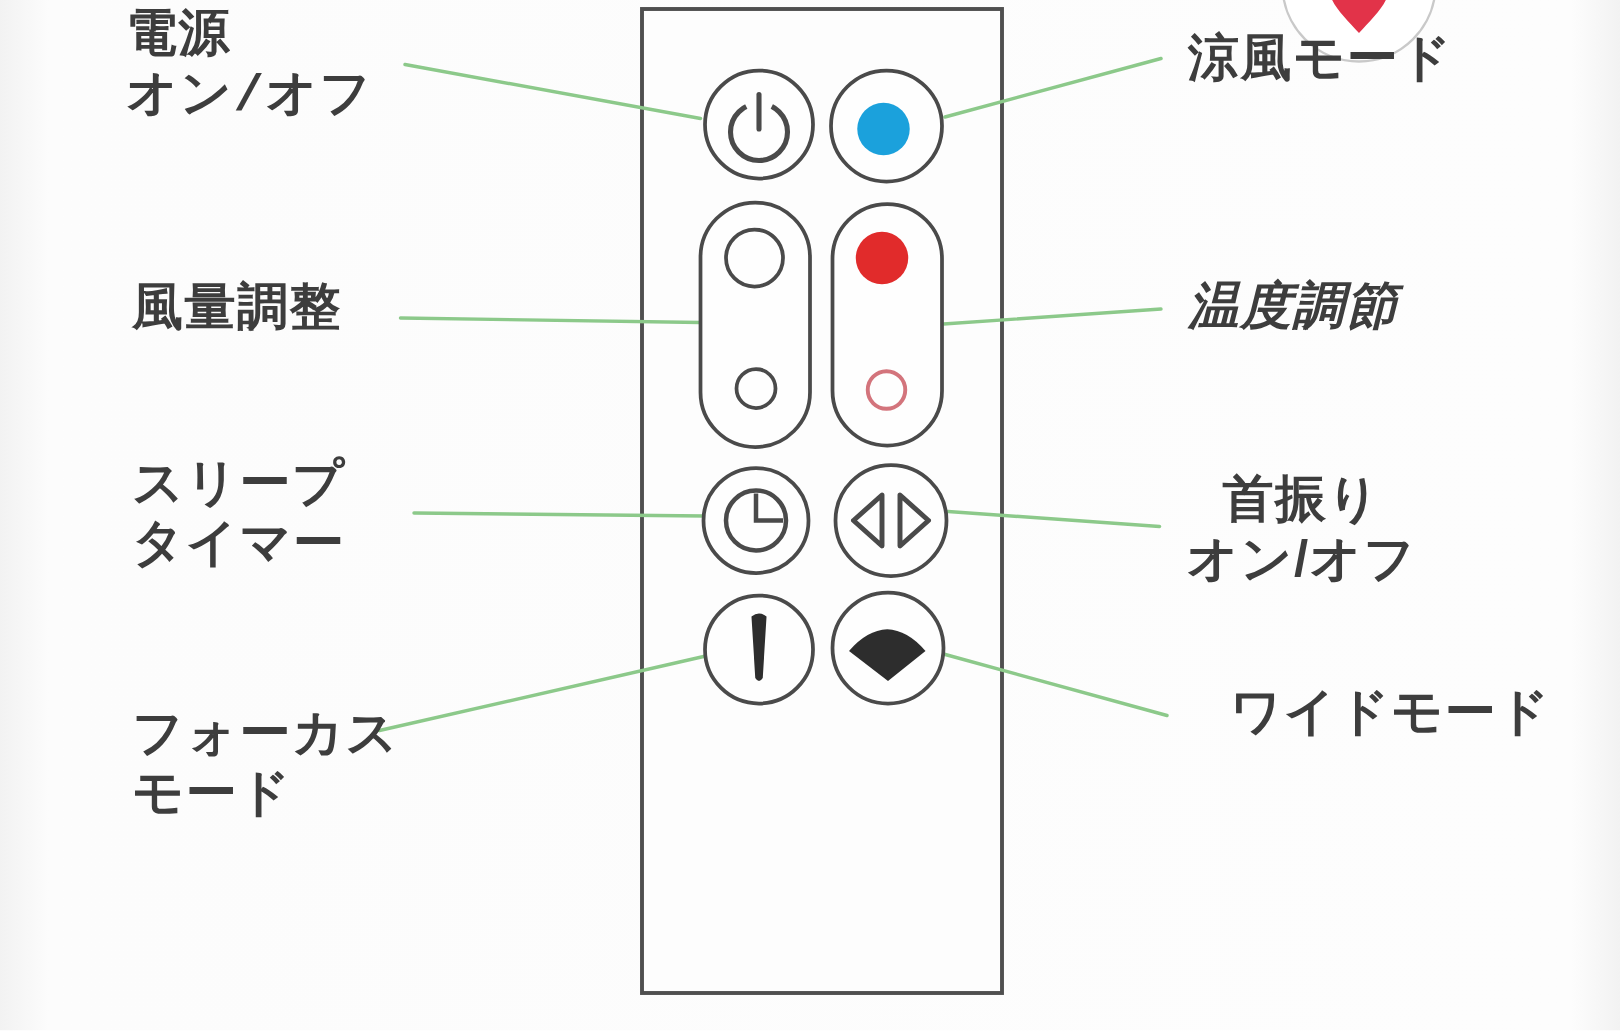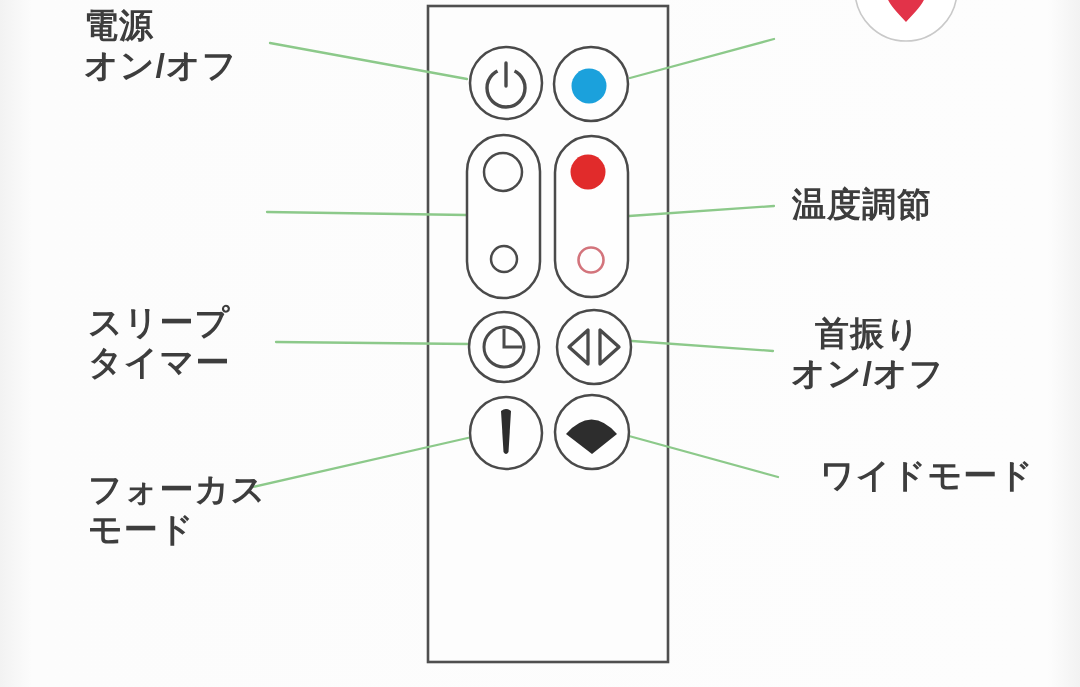--- a/index.html
+++ b/index.html
@@ -22,26 +22,26 @@
   }
   .callout-label {
     position: absolute;
     color: #3d3d3d;
     font-size: 34px;
     font-weight: bold;
     line-height: 40px;
     letter-spacing: 1px;
     white-space: pre-line;
   }
-  .lbl-power        { left: 84px;  top: 5px;   }
+  .lbl-power        { left: 84px;  top: 5px; font-family: Liberation Mono, monospace;   }
   .lbl-airflow      { left: 88px;  top: 185px; }
   .lbl-sleep        { left: 88px;  top: 305px; font-family: Liberation Mono, monospace; }
   .lbl-focus        { left: 88px;  top: 443px; margin-top: 26px; }
   .lbl-cool         { left: 792px; top: 19px;  }
-  .lbl-temp         { left: 792px; top: 184px; }
+  .lbl-temp         { left: 792px; top: 184px; font-style: italic; }
   .lbl-oscillation  { left: 791px; top: 313px; text-align: center; }
   .lbl-wide         { left: 808px; top: 455px; margin-left: 12px; }
 </style>
 </head>
 <body>
 
 <div id="stage">
 
   <svg id="diagram-svg" width="1080" height="687" viewBox="0 0 1080 687">
 
@@ -115,22 +115,24 @@
       <g>
         <circle cx="592" cy="432" r="37"></circle>
         <path d="M566 434 Q578 420 591.5 419.5 Q605 420 617 434 L592 454 Z" fill="#2d2d2d" stroke="none"></path>
       </g>
 
     </g>
   </svg>
 
   <div class="callout-label lbl-power">電源
 オン/オフ</div>
+  <div class="callout-label lbl-airflow">風量調整</div>
   <div class="callout-label lbl-sleep">スリープ
 タイマー</div>
   <div class="callout-label lbl-focus">フォーカス
 モード</div>
+  <div class="callout-label lbl-cool">涼風モード</div>
   <div class="callout-label lbl-temp">温度調節</div>
   <div class="callout-label lbl-oscillation">首振り
 オン/オフ</div>
   <div class="callout-label lbl-wide">ワイドモード</div>
 
 </div>
 
 </body></html>

